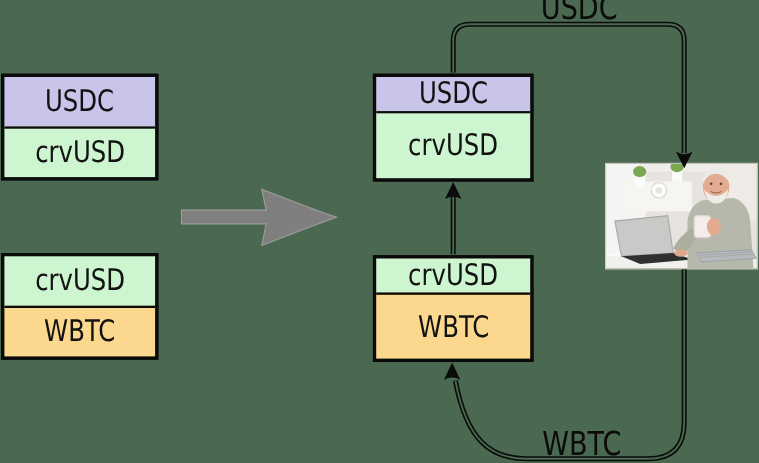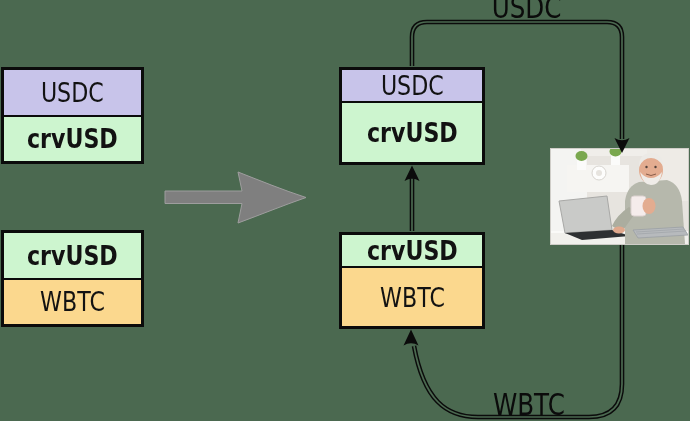--- a/index.html
+++ b/index.html
@@ -28,21 +28,21 @@
     border:3px solid var(--ink);
     display:flex;flex-direction:column;background:var(--ink);
   }
   .pool .row{display:flex;align-items:center;justify-content:center;overflow:hidden;}
   .pool .row + .row{border-top:2px solid var(--ink);}
   .pool .row span{
     display:inline-block;font-size:27px;line-height:1;color:#121212;
     transform:scaleX(0.82);white-space:nowrap;
   }
   .fill-usdc{background:var(--usdc);}
-  .fill-crv{background:var(--crv);font-weight:bold;}
+  .fill-crv{background:var(--crv);}
   .fill-wbtc{background:var(--wbtc);}
   .row-eq{flex:1 1 0;}
   .row-sm{flex:0 0 31px;}
   .row-lg{flex:1 1 auto;}
 
   #pool-before-top   {left:1px;  top:67px;  width:143px;height:97px;}
   #pool-before-bottom{left:1px;  top:230px; width:143px;height:97px;}
   #pool-after-top    {left:339px;top:67px;  width:146px;height:98px;}
   #pool-after-bottom {left:339px;top:232px; width:146px;height:97px;}
 

